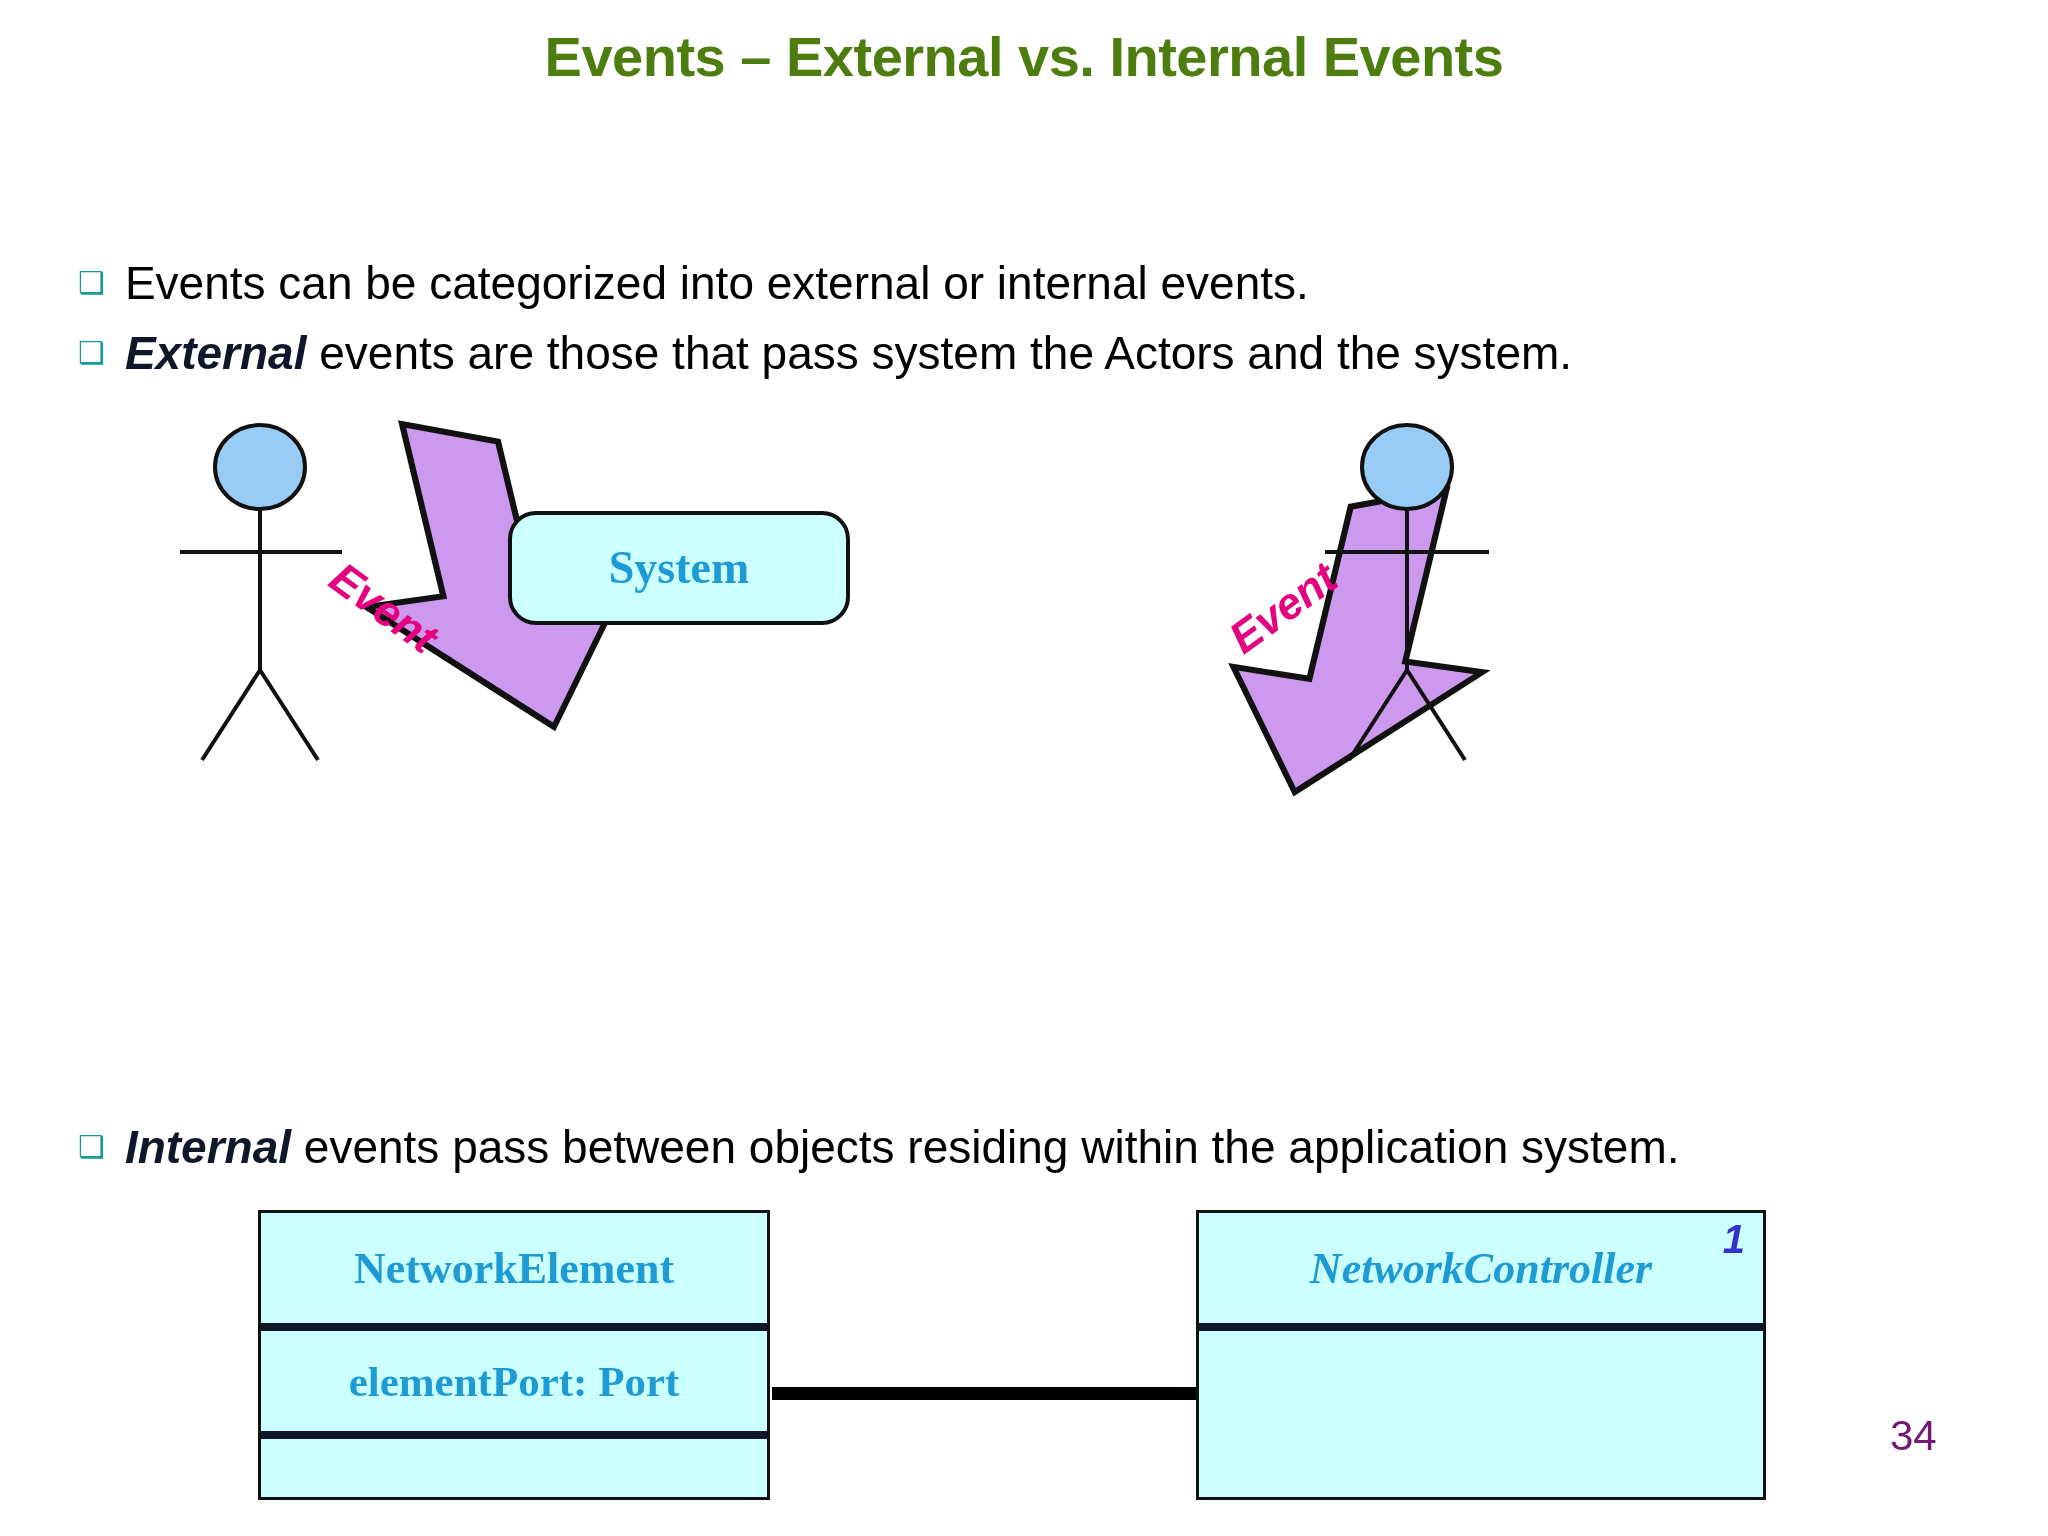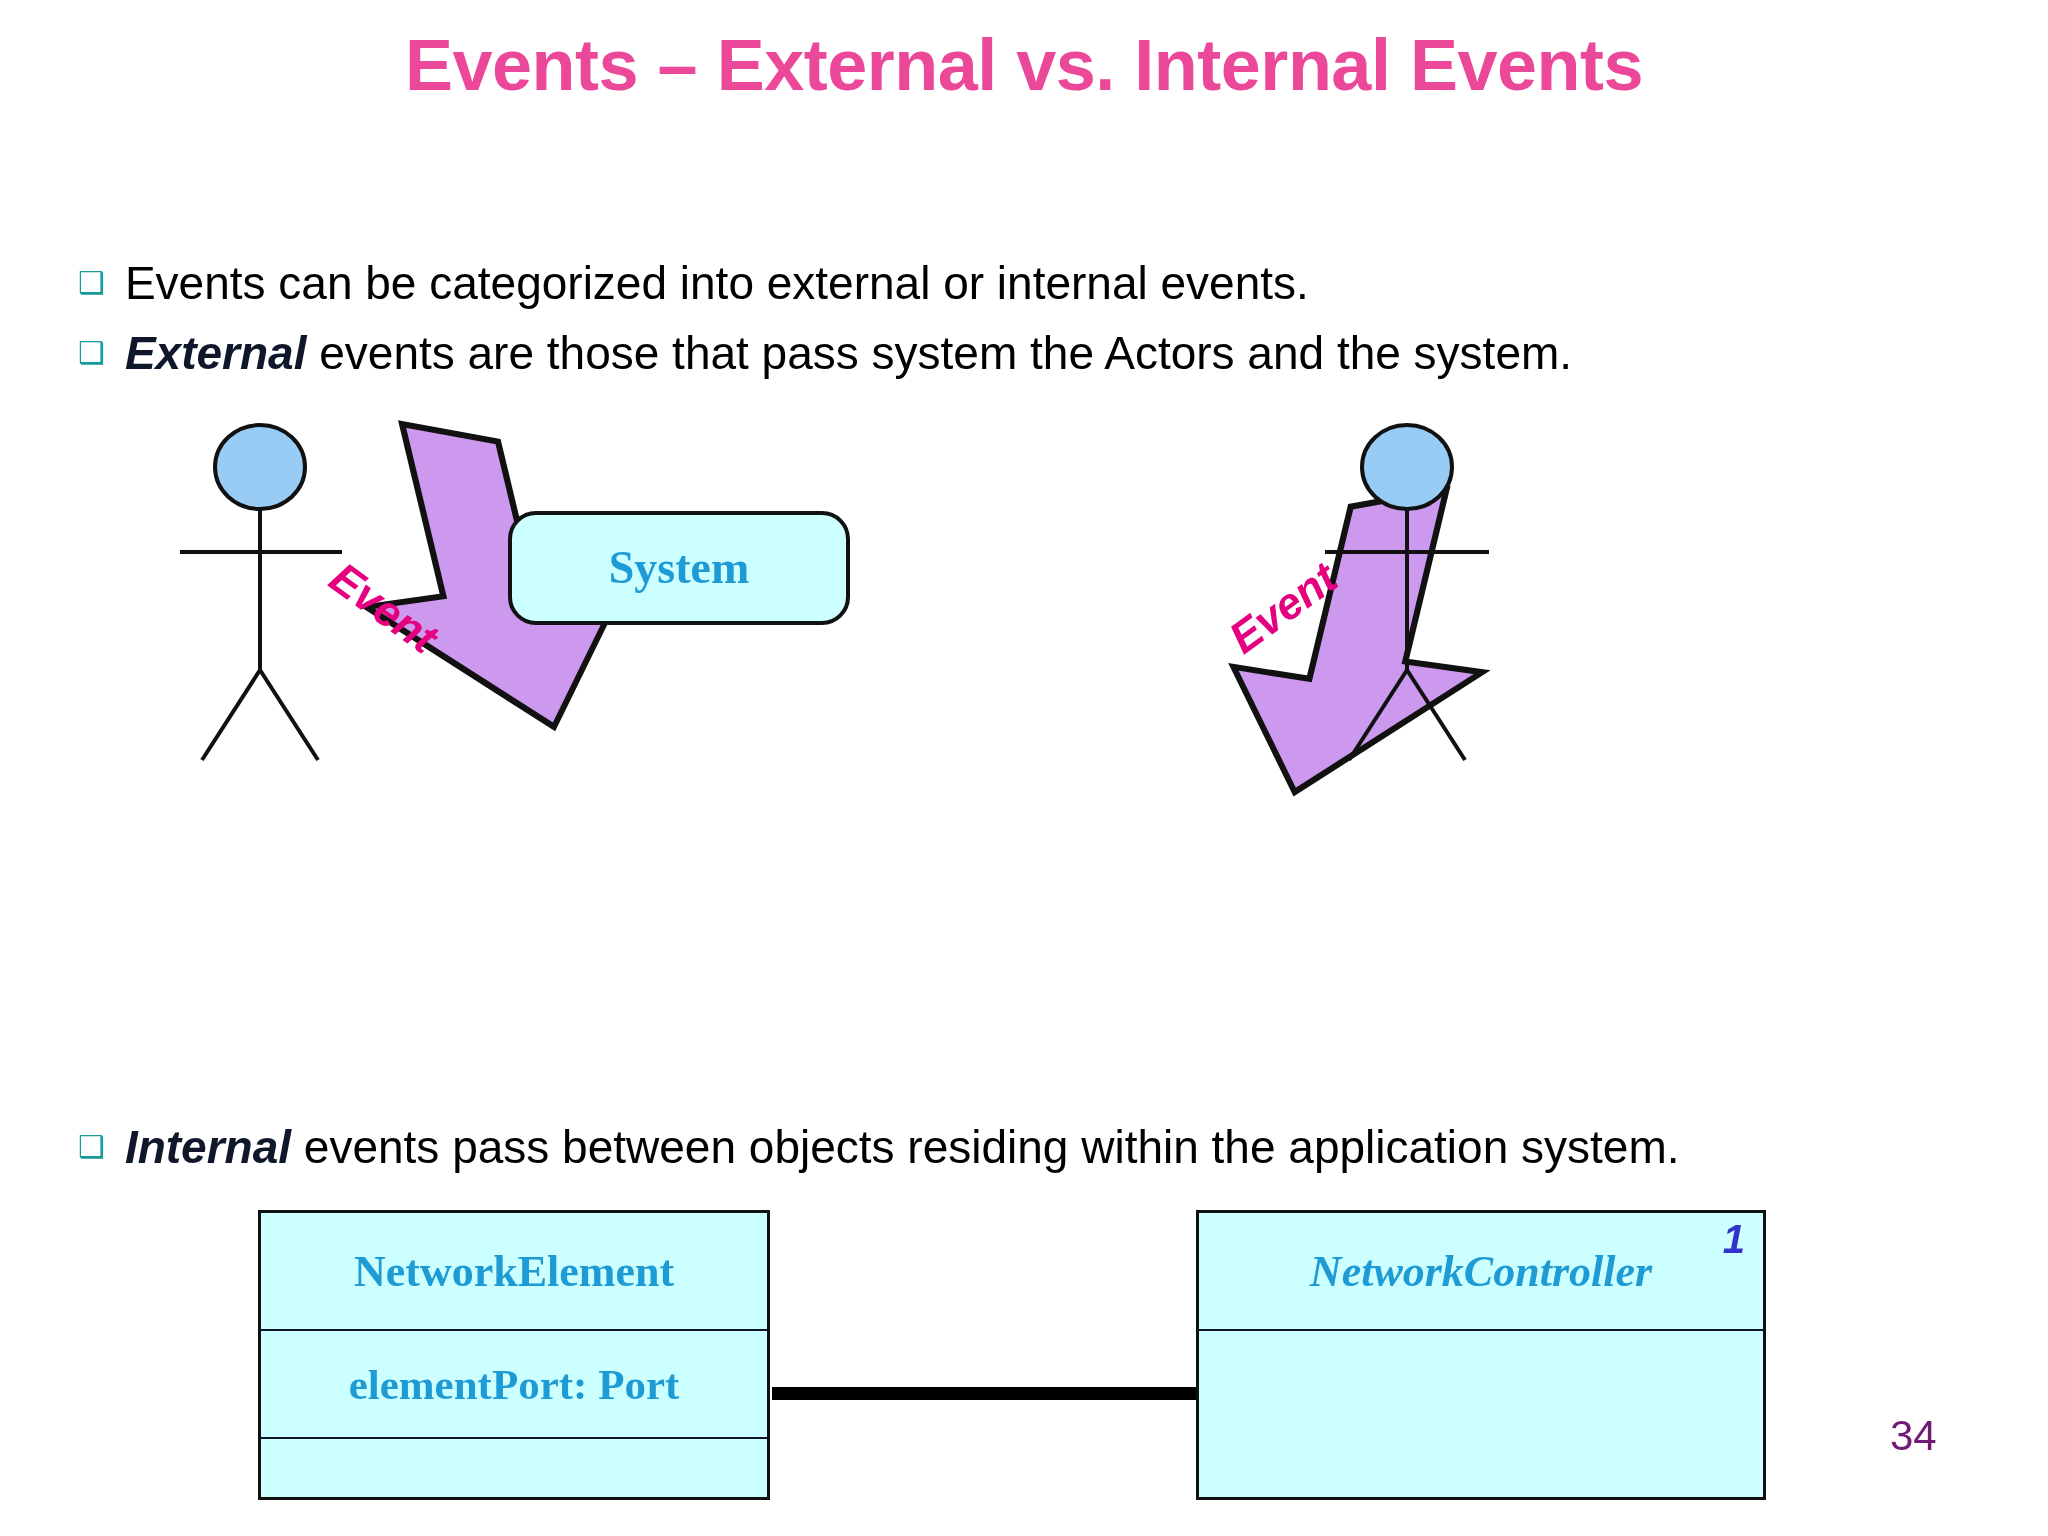--- a/index.html
+++ b/index.html
@@ -17,23 +17,23 @@
 
   
   #slide-title {
     position: absolute;
     left: 0;
     top: 28px;
     width: 2048px;
     text-align: center;
     font-family: "Liberation Sans", sans-serif;
     font-weight: bold;
-    font-size: 72px;
+    font-size: 56px;
     line-height: 1.05;
-    color: #ec4899;
+    color: #4d7c0f;
     letter-spacing: -0.5px;
     white-space: nowrap;
   }
 
   
   .bullet-row {
     position: absolute;
     display: flex;
     align-items: baseline;
     font-family: "Liberation Sans", sans-serif;
@@ -99,21 +99,21 @@
     border: 3px solid #111111;
     background: #CCFFFF;
     box-sizing: border-box;
   }
   .uml-compartment {
     box-sizing: border-box;
     display: flex;
     align-items: center;
     justify-content: center;
     position: relative;
-    border-bottom: 2px solid #0f172a;
+    border-bottom: 8px solid #0f172a;
   }
   .uml-compartment:last-child { border-bottom: none; }
   .uml-name,
   .uml-attr {
     font-family: "Liberation Serif", serif;
     font-weight: bold;
     font-size: 44px;
     color: #1E9BD4;
     white-space: nowrap;
   }

